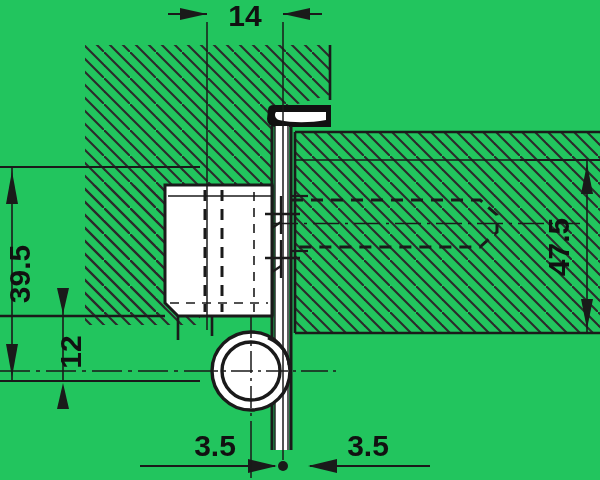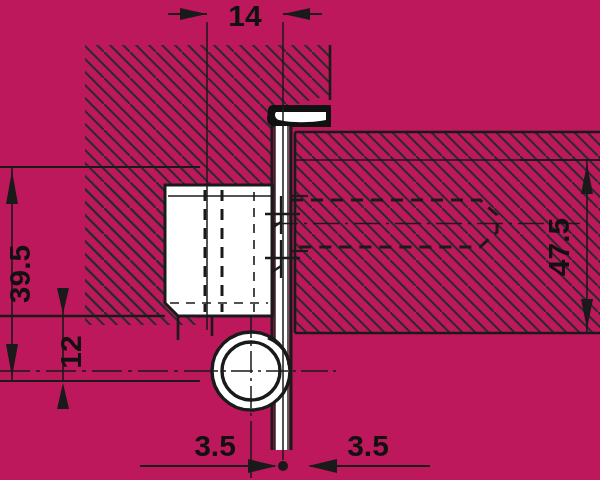--- a/index.html
+++ b/index.html
@@ -1,18 +1,18 @@
 <!DOCTYPE html>
 <html><head>
 <meta charset="utf-8">
 <style>
   html,body{margin:0;padding:0;background:#ffffff;}
   body{width:600px;height:480px;overflow:hidden;
        font-family:"Liberation Sans", sans-serif;}
-  #stage{position:relative;width:600px;height:480px;background:#be185d;}
+  #stage{position:relative;width:600px;height:480px;background:#22c55e;}
   svg{display:block;}
   .dimtext{font-family:"Liberation Sans", sans-serif;font-weight:bold;
            font-size:30px;fill:#111111;}
 </style>
 </head>
 <body>
 
 <div id="stage">
 <svg width="600" height="480" viewBox="0 0 600 480">
 

